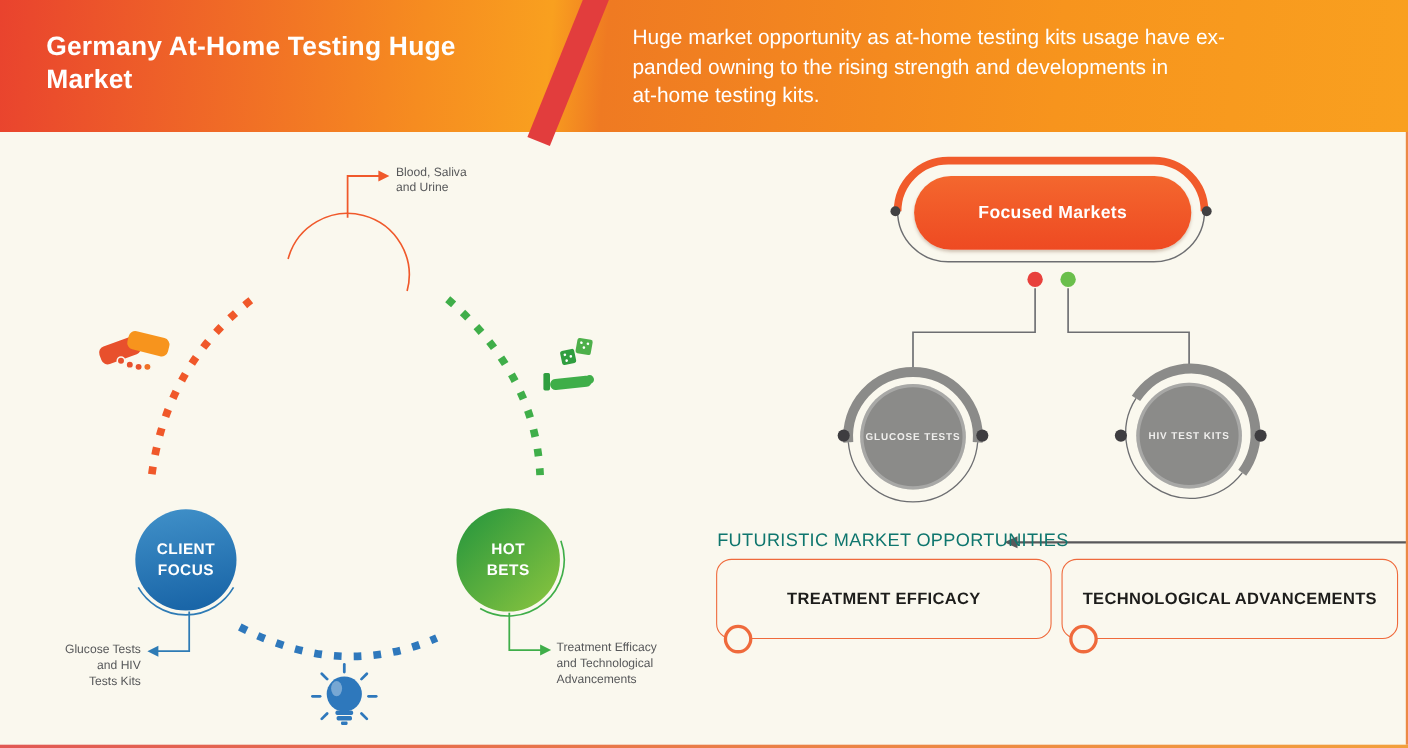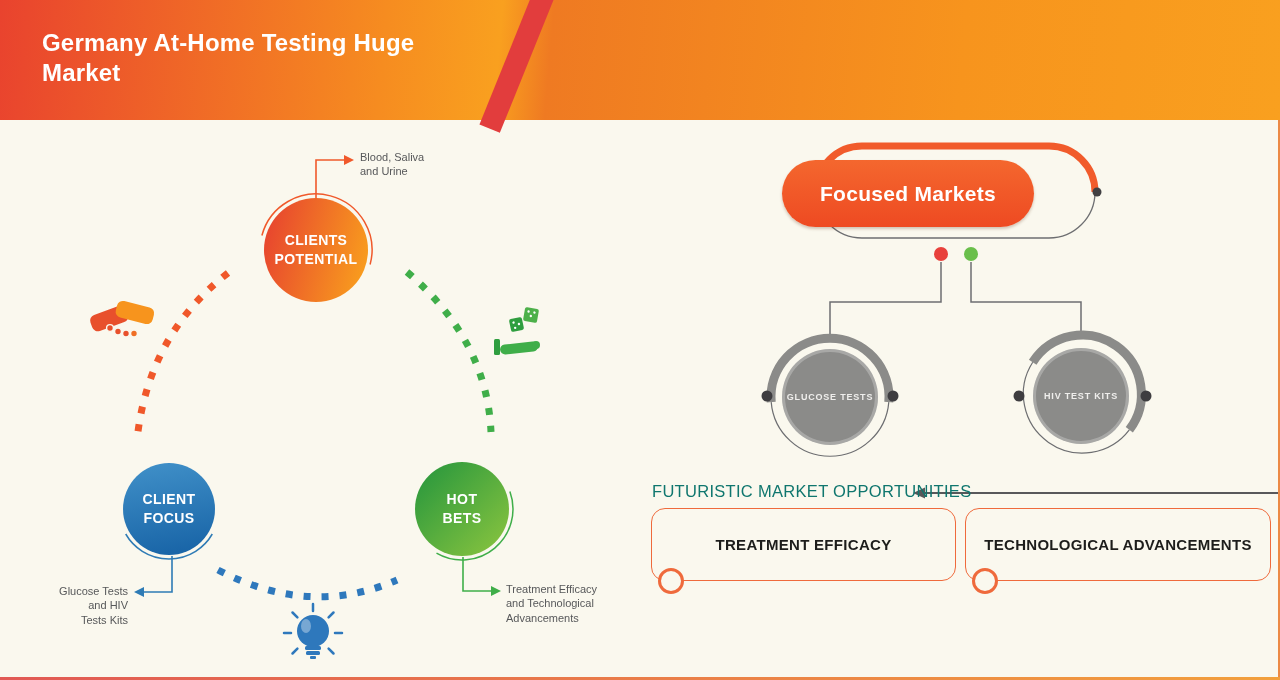--- a/index.html
+++ b/index.html
@@ -31,24 +31,24 @@
   .node-orange{left:264px;top:198px;width:104px;height:104px;font-size:14px;
         background:linear-gradient(105deg,#e7432f 5%,#f9a01d 95%);}
   .node-blue{left:123px;top:463px;width:92px;height:92px;font-size:14px;
         background:linear-gradient(170deg,#4191c9 0%,#1a66a8 90%);}
   .node-green{left:415px;top:462px;width:94px;height:94px;font-size:14px;
         background:linear-gradient(135deg,#28973d 5%,#8dc63f 100%);}
 
   .annot{position:absolute;color:#57585a;font-size:11px;line-height:1.3;}
 
   
-  .pill{position:absolute;left:782px;top:160px;width:252px;height:67px;border-radius:34px;
+  .pill{position:absolute;left:831px;top:160px;width:252px;height:67px;border-radius:34px;
         background:linear-gradient(180deg,#f4672e,#ee4a22);
         display:flex;align-items:center;justify-content:center;
-        color:#fff;font-size:21px;font-weight:bold;letter-spacing:.3px;
+        color:#fff;font-size:16px;font-weight:bold;letter-spacing:.3px;
         box-shadow:0 2px 3px rgba(90,40,10,.25);}
 
   .gray-node{position:absolute;width:96px;height:96px;border-radius:50%;background:#8b8b89;
         display:flex;align-items:center;justify-content:center;text-align:center;
         color:#efeeec;font-size:9px;letter-spacing:.8px;font-weight:bold;
         box-shadow:inset 0 0 0 3px rgba(255,255,255,.25);}
   .gray-node-1{left:782px;top:349px;}
   .gray-node-2{left:1033px;top:348px;}
 
   
@@ -66,20 +66,23 @@
 </style>
 </head>
 <body>
 
 <div class="page">
 
   <div class="header">
     <div class="header-stripe"></div>
     <div class="header-title preline">Germany At-Home Testing Huge
 Market</div>
+    <div class="header-sub preline">Huge market opportunity as at-home testing kits usage have ex-
+panded owning to the rising strength and developments in
+at-home testing kits.</div>
   </div>
 
   <svg class="overlay" viewBox="0 0 1280 680">
 
     <path d="M 228 273 Q 148 335 137 440" fill="none" stroke="#f0582a" stroke-width="7" stroke-dasharray="7 11"></path>
     <path d="M 407 272 Q 487 340 491 432" fill="none" stroke="#3fae49" stroke-width="7" stroke-dasharray="7 11"></path>
     <path d="M 218 570 Q 310 618 397 580" fill="none" stroke="#2e78bc" stroke-width="7" stroke-dasharray="7 11"></path>
 
     <path d="M 261.9 235.5 A 56 56 0 1 1 370.1 264.5" fill="none" stroke="#f0592b" stroke-width="1.5"></path>
     <path d="M 125.7 534 A 50 50 0 0 0 212.3 534" fill="none" stroke="#2e7bb5" stroke-width="1.5"></path>
@@ -168,22 +171,20 @@
       <circle cx="1019" cy="396" r="5.5" fill="#3e3d40"></circle>
       <circle cx="1146" cy="396" r="5.5" fill="#3e3d40"></circle>
     </g>
 
     <g>
       <line x1="1280" y1="493" x2="924" y2="493" stroke="#58585a" stroke-width="2"></line>
       <polygon points="913,493 925,487.5 925,498.5" fill="#58585a"></polygon>
     </g>
   </svg>
 
-  <div class="node node-orange preline">CLIENTS
-POTENTIAL</div>
   <div class="node node-blue preline">CLIENT
 FOCUS</div>
   <div class="node node-green preline">HOT
 BETS</div>
 
   <div class="annot preline" style="left:360px;top:150px;">Blood, Saliva
 and Urine</div>
   <div class="annot preline" style="left:18px;top:584px;width:110px;text-align:right;">Glucose Tests
 and HIV
 Tests Kits</div>

